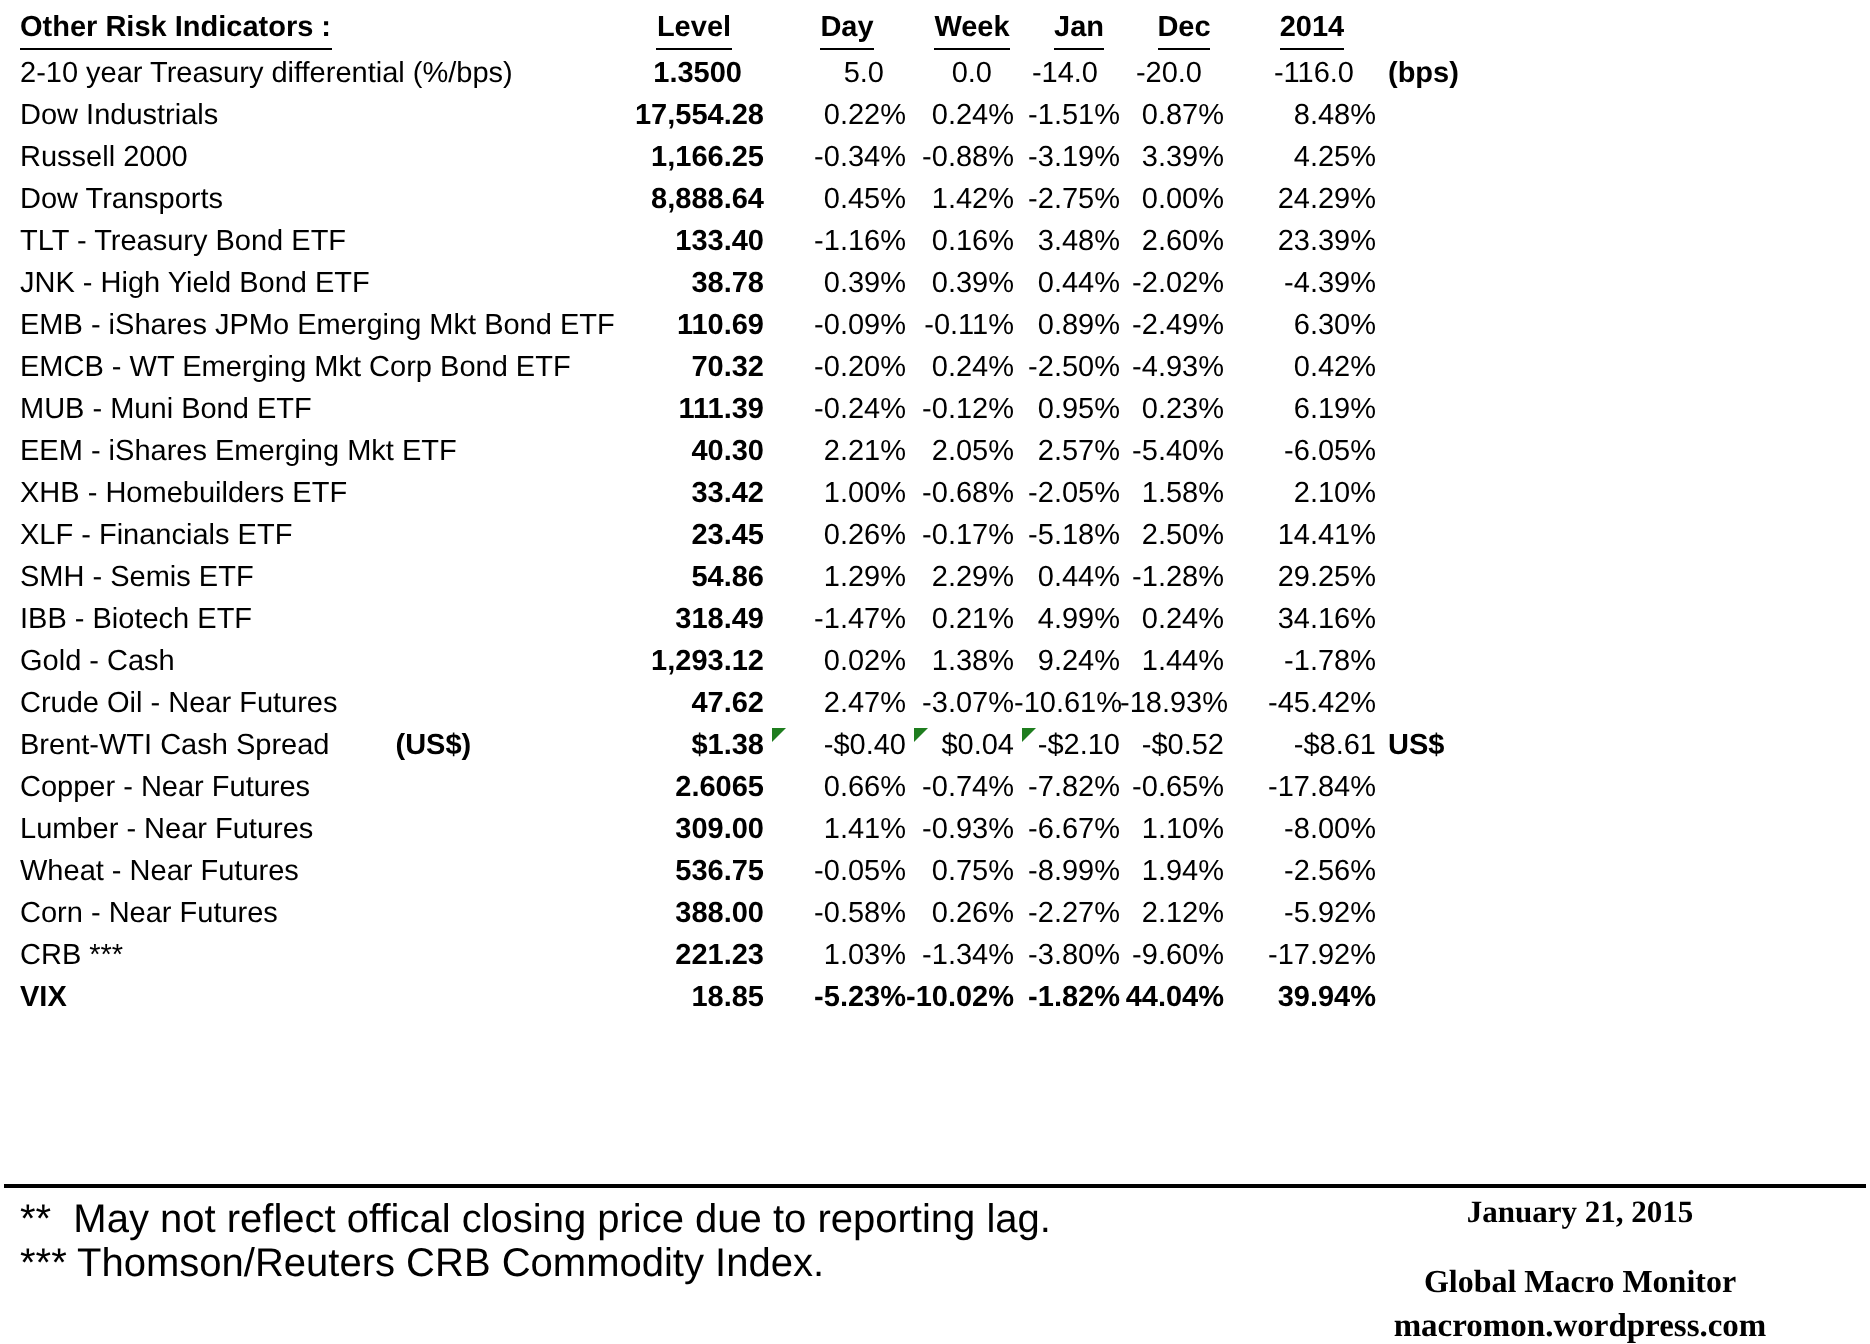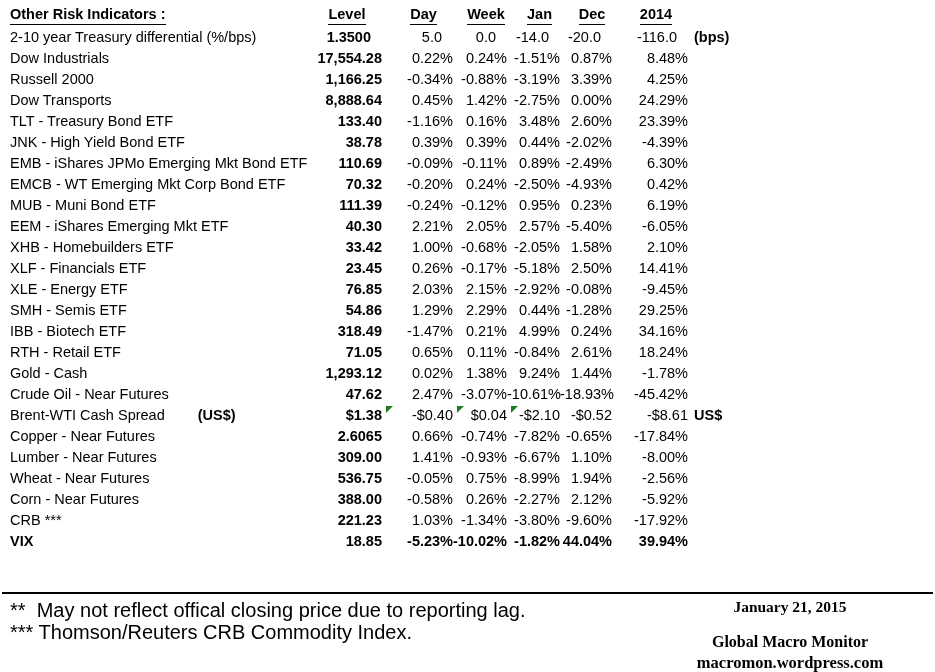--- a/index.html
+++ b/index.html
@@ -219,57 +219,37 @@
           <td class="cell-label"><span>XLF - Financials ETF</span></td>
           <td class="cell-num level"><span>23.45</span></td>
           <td class="cell-num"><span>0.26%</span></td>
           <td class="cell-num"><span>-0.17%</span></td>
           <td class="cell-num"><span>-5.18%</span></td>
           <td class="cell-num"><span>2.50%</span></td>
           <td class="cell-num"><span>14.41%</span></td>
           <td class="note"></td>
         </tr>
         <tr class="">
-          <td class="cell-label"><span>XLE - Energy ETF</span></td>
-          <td class="cell-num level"><span>76.85</span></td>
-          <td class="cell-num"><span>2.03%</span></td>
-          <td class="cell-num"><span>2.15%</span></td>
-          <td class="cell-num"><span>-2.92%</span></td>
-          <td class="cell-num"><span>-0.08%</span></td>
-          <td class="cell-num"><span>-9.45%</span></td>
-          <td class="note"></td>
-        </tr>
-        <tr class="">
           <td class="cell-label"><span>SMH - Semis ETF</span></td>
           <td class="cell-num level"><span>54.86</span></td>
           <td class="cell-num"><span>1.29%</span></td>
           <td class="cell-num"><span>2.29%</span></td>
           <td class="cell-num"><span>0.44%</span></td>
           <td class="cell-num"><span>-1.28%</span></td>
           <td class="cell-num"><span>29.25%</span></td>
           <td class="note"></td>
         </tr>
         <tr class="">
           <td class="cell-label"><span>IBB - Biotech ETF</span></td>
           <td class="cell-num level"><span>318.49</span></td>
           <td class="cell-num"><span>-1.47%</span></td>
           <td class="cell-num"><span>0.21%</span></td>
           <td class="cell-num"><span>4.99%</span></td>
           <td class="cell-num"><span>0.24%</span></td>
           <td class="cell-num"><span>34.16%</span></td>
-          <td class="note"></td>
-        </tr>
-        <tr class="">
-          <td class="cell-label"><span>RTH - Retail ETF</span></td>
-          <td class="cell-num level"><span>71.05</span></td>
-          <td class="cell-num"><span>0.65%</span></td>
-          <td class="cell-num"><span>0.11%</span></td>
-          <td class="cell-num"><span>-0.84%</span></td>
-          <td class="cell-num"><span>2.61%</span></td>
-          <td class="cell-num"><span>18.24%</span></td>
           <td class="note"></td>
         </tr>
         <tr class="">
           <td class="cell-label"><span>Gold - Cash</span></td>
           <td class="cell-num level"><span>1,293.12</span></td>
           <td class="cell-num"><span>0.02%</span></td>
           <td class="cell-num"><span>1.38%</span></td>
           <td class="cell-num"><span>9.24%</span></td>
           <td class="cell-num"><span>1.44%</span></td>
           <td class="cell-num"><span>-1.78%</span></td>

